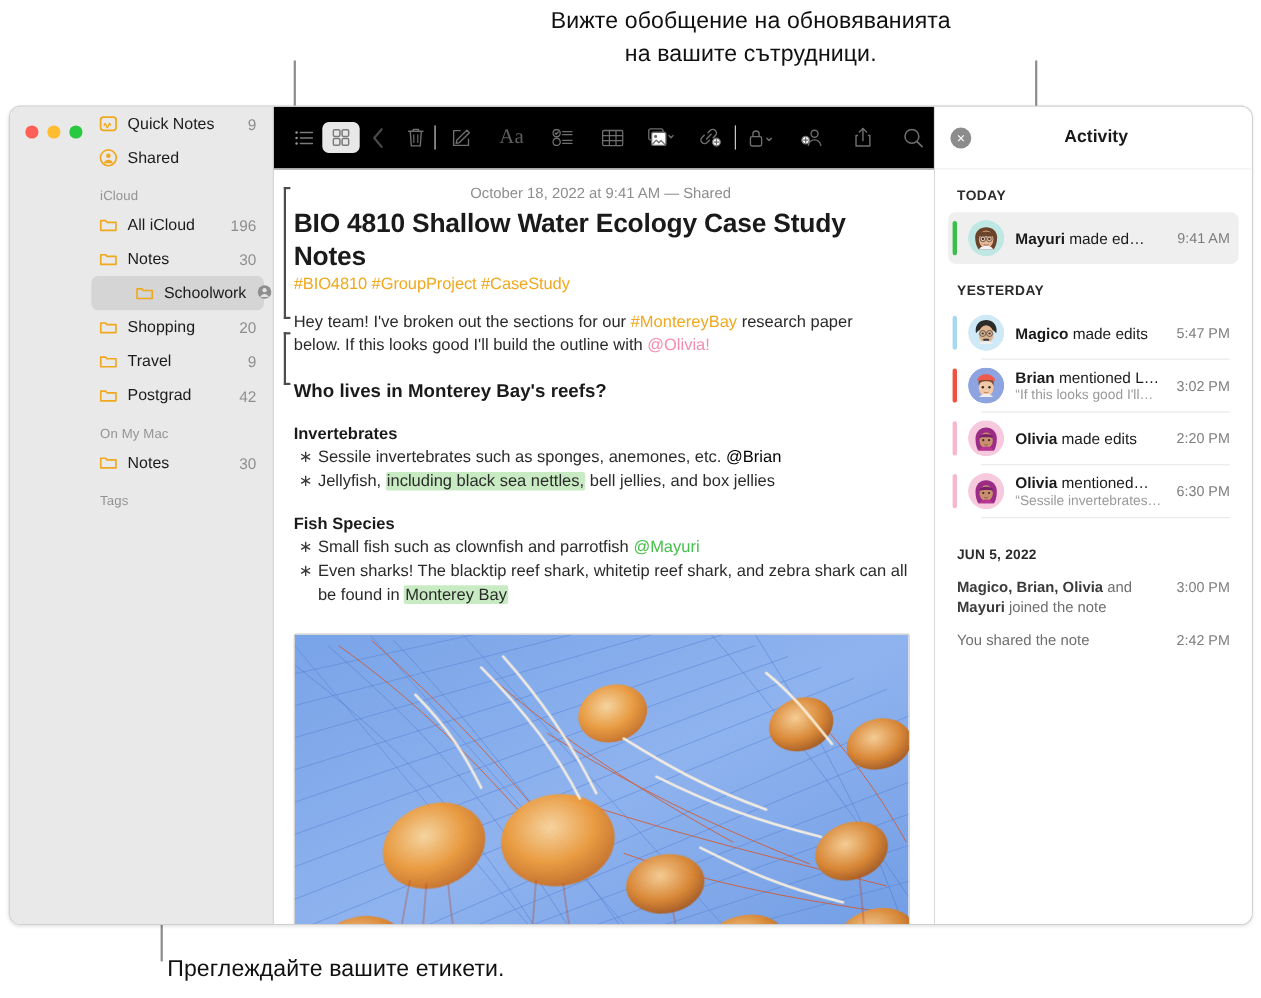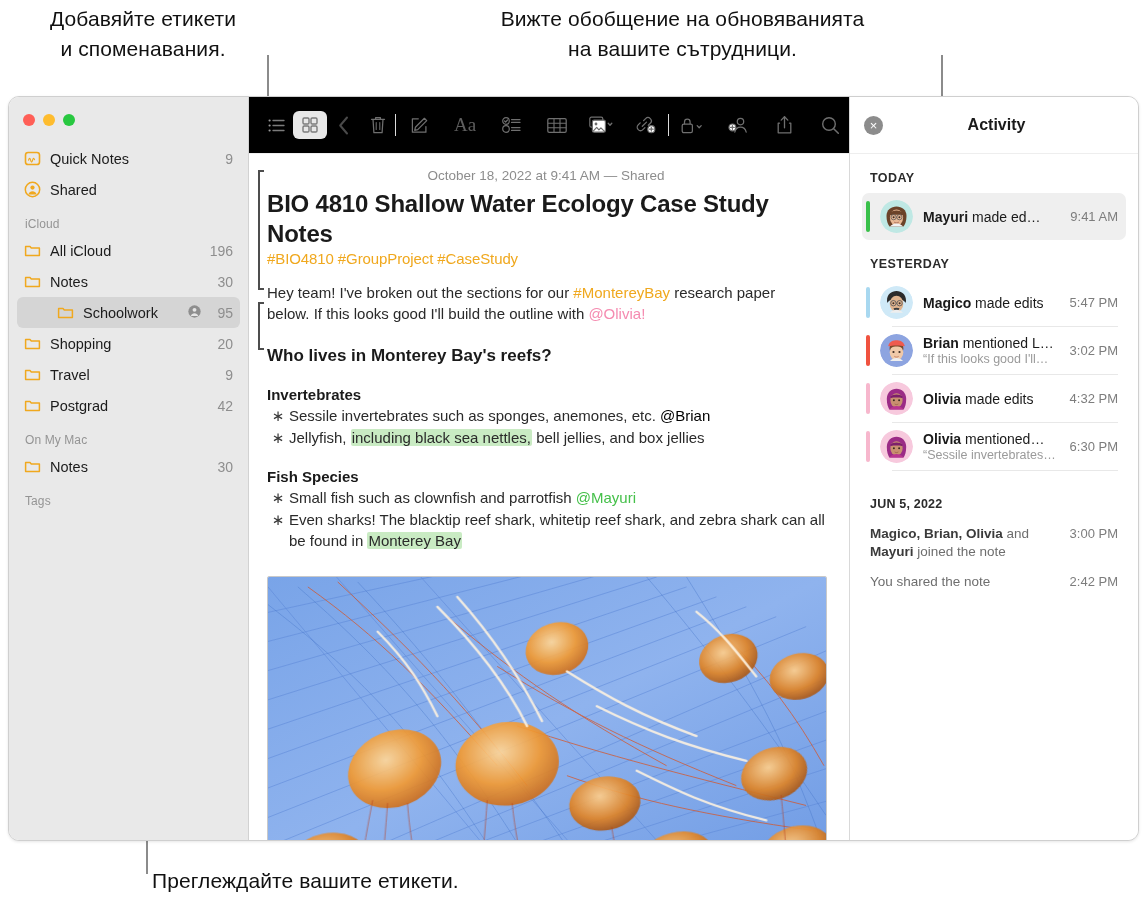--- a/index.html
+++ b/index.html
@@ -47,21 +47,20 @@
     box-shadow:0 1px 3px rgba(0,0,0,.10);
   }
 
   
   #sidebar{
     width:240px;
     flex:0 0 240px;
     background:#e9e9e9;
     border-right:1px solid #d2d2d2;
     display:flex;
-    flex-direction:column;
     position:relative;
   }
   #traffic{
     height:46px;
     display:flex;
     align-items:center;
     padding-left:14px;
     gap:8px;
   }
   .light{ width:12px; height:12px; border-radius:50%; }
@@ -343,22 +342,20 @@
     line-height:18px;
   }
   .act-plain .t{ flex:1; }
   .act-plain b{ color:#3b3b3b; font-weight:bold; }
 </style>
 </head>
 <body>
 
 <div id="root">
 
-  <div class="callout" id="callout-left">Добавяйте етикети
-и споменавания.</div>
   <div class="callout" id="callout-right">Вижте обобщение на обновяванията
 на вашите сътрудници.</div>
   <div class="callout" id="callout-bottom">Преглеждайте вашите етикети.</div>
   <div class="leader" id="leader-left"></div>
   <div class="leader" id="leader-right"></div>
   <div class="leader" id="leader-bottom"></div>
 
   <div id="window">
 
     <div id="sidebar">
@@ -794,21 +791,21 @@
                 <path d="M10.6 14.6c1.7-2.8 10.1-2.8 11.8 0 .5.9 0 1.6-.6 1.4-1.9-.6-8.7-.6-10.6 0-.6.2-1.1-.5-.6-1.4z" fill="#7c1f6b"></path>
                 <circle cx="13.9" cy="18.2" r="1" fill="#3a2a22"></circle>
                 <circle cx="19.1" cy="18.2" r="1" fill="#3a2a22"></circle>
                 <path d="M15 22.2c.9.6 2.1.6 3 0" stroke="#9a6347" stroke-width=".9" fill="none" stroke-linecap="round"></path>
                 <path d="M9.4 27.5c1.5-2.3 4.2-3.5 7.1-3.5s5.6 1.2 7.1 3.5z" fill="#b9358f"></path>
               </svg>
           </div>
           <div class="act-text">
             <div class="act-main"><b>Olivia</b><span> made edits</span></div>
           </div>
-          <div class="act-time">4:32 PM</div>
+          <div class="act-time">2:20 PM</div>
         </div>
         <div class="act-divider"></div>
 
         <div class="act-item">
           <div class="act-bar" style="background:#f7b7cd"></div>
           <div class="avatar">
             <svg viewBox="0 0 33 33">
                 <circle cx="16.5" cy="16.5" r="16.5" fill="#f7c9dd"></circle>
                 <path d="M6.8 17c0-6.4 4.4-10.3 9.7-10.3S26.2 10.6 26.2 17c0 5-1.3 8.7-2.6 10.5H9.4C8.1 25.7 6.8 22 6.8 17z" fill="#9b2b86"></path>
                 <ellipse cx="16.5" cy="18.4" rx="6.1" ry="7.2" fill="#c99070"></ellipse>

